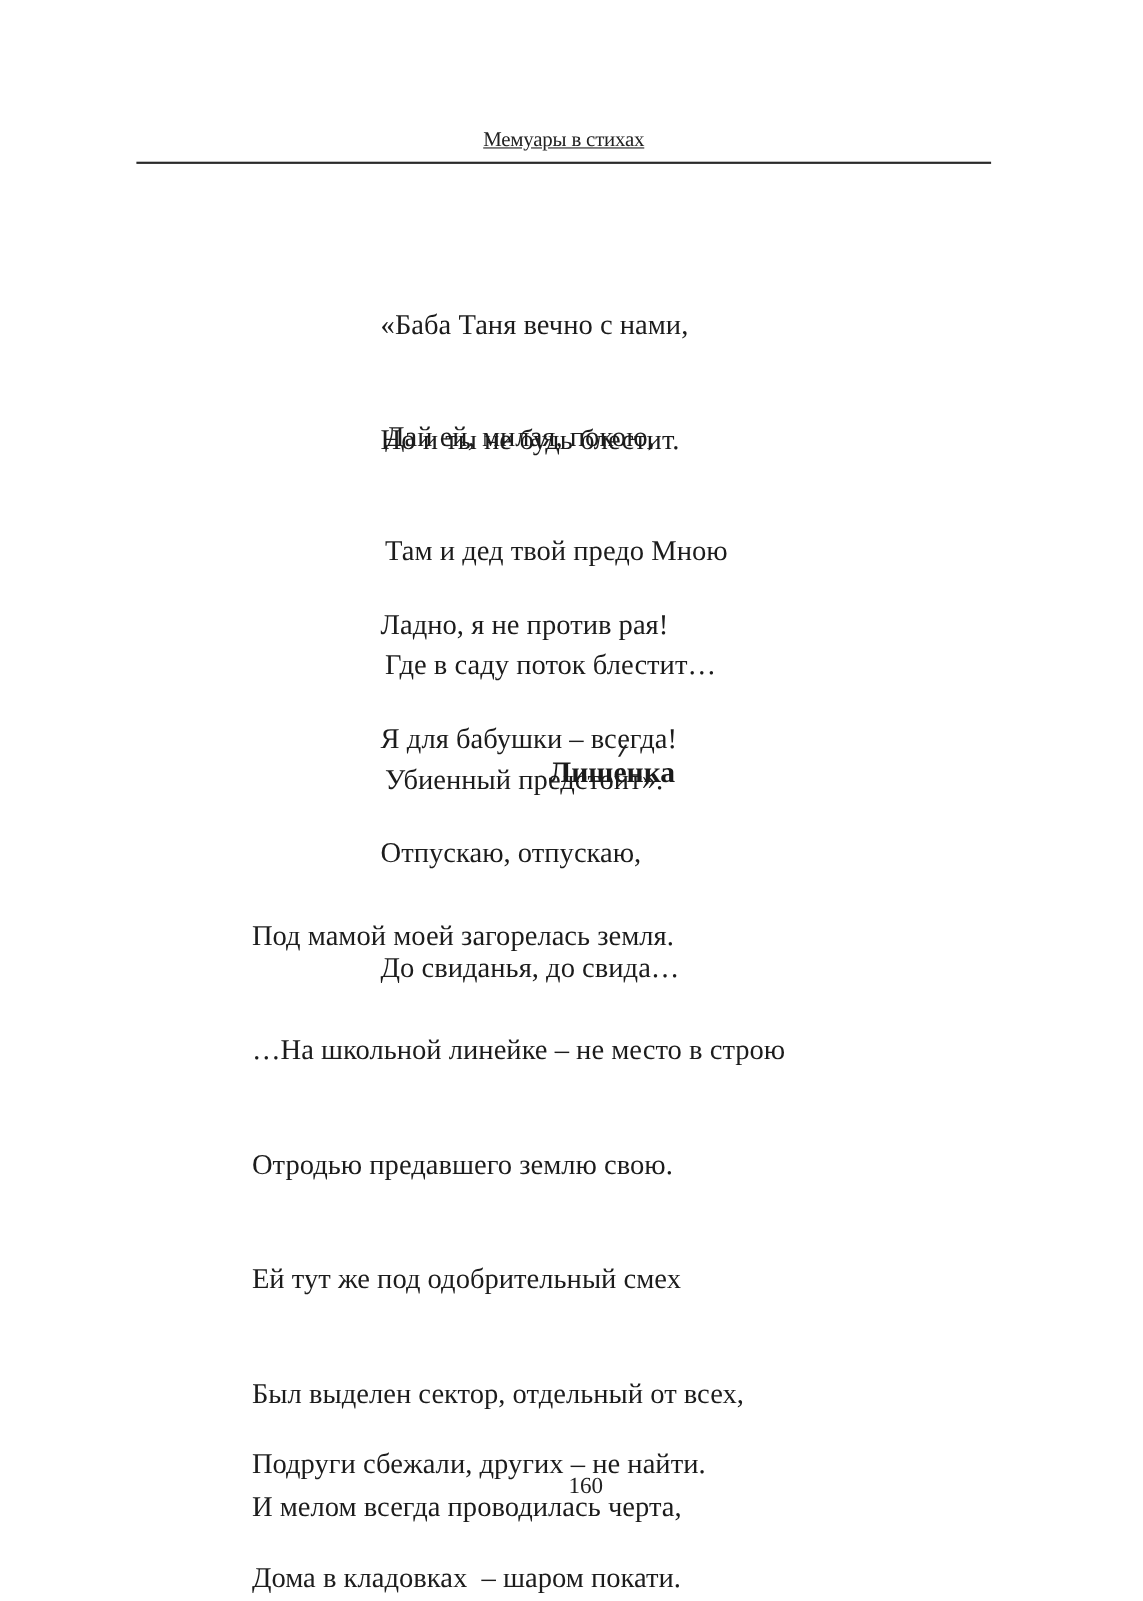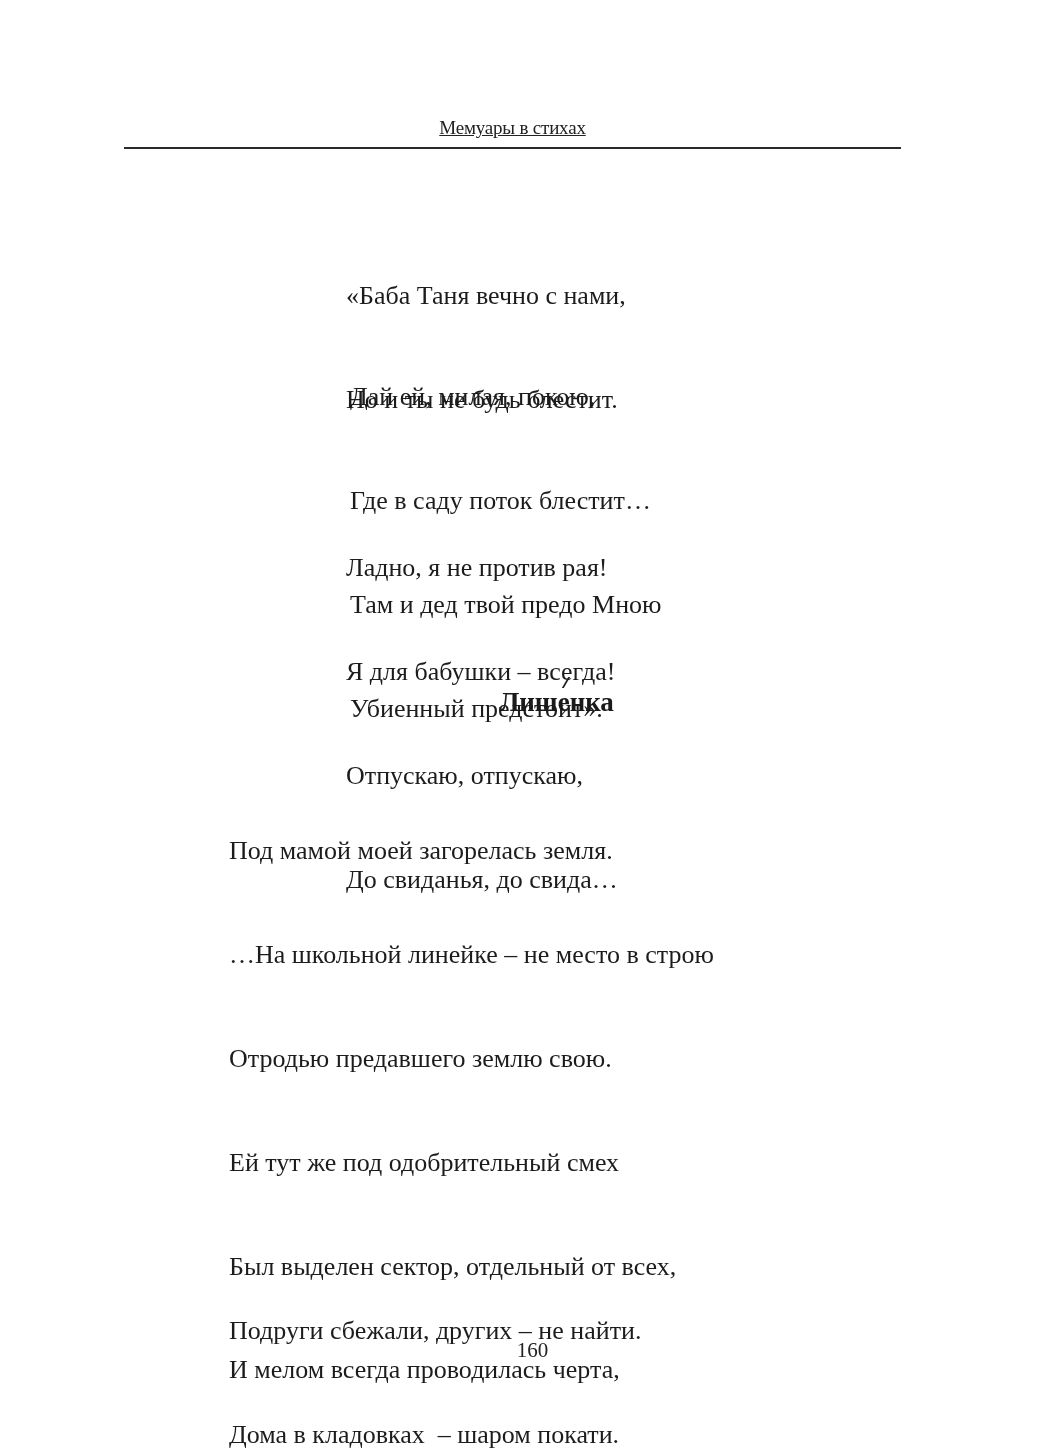--- a/index.html
+++ b/index.html
@@ -84,22 +84,22 @@
 <div class="running-head">Мемуары в стихах</div>
 <div class="head-rule"></div>
 
 <div class="stanza" style="top:210px; left:346px;">
   <span class="line">«Баба Таня вечно с нами,</span>
   <span class="line">Но и ты не будь блестит.</span>
 </div>
 
 <div class="stanza" style="top:311px; left:350px;">
   <span class="line">Дай ей, милая, покою,</span>
+  <span class="line">Там и дед твой предо Мною</span>
   <span class="line">Где в саду поток блестит…</span>
-  <span class="line">Там и дед твой предо Мною</span>
   <span class="line">Убиенный предстоит».</span>
 </div>
 
 <div class="stanza" style="top:482px; left:346px;">
   <span class="line">Ладно, я не против рая!</span>
   <span class="line">Я для бабушки – всегда!</span>
   <span class="line">Отпускаю, отпускаю,</span>
   <span class="line">До свиданья, до свида…</span>
 </div>
 

